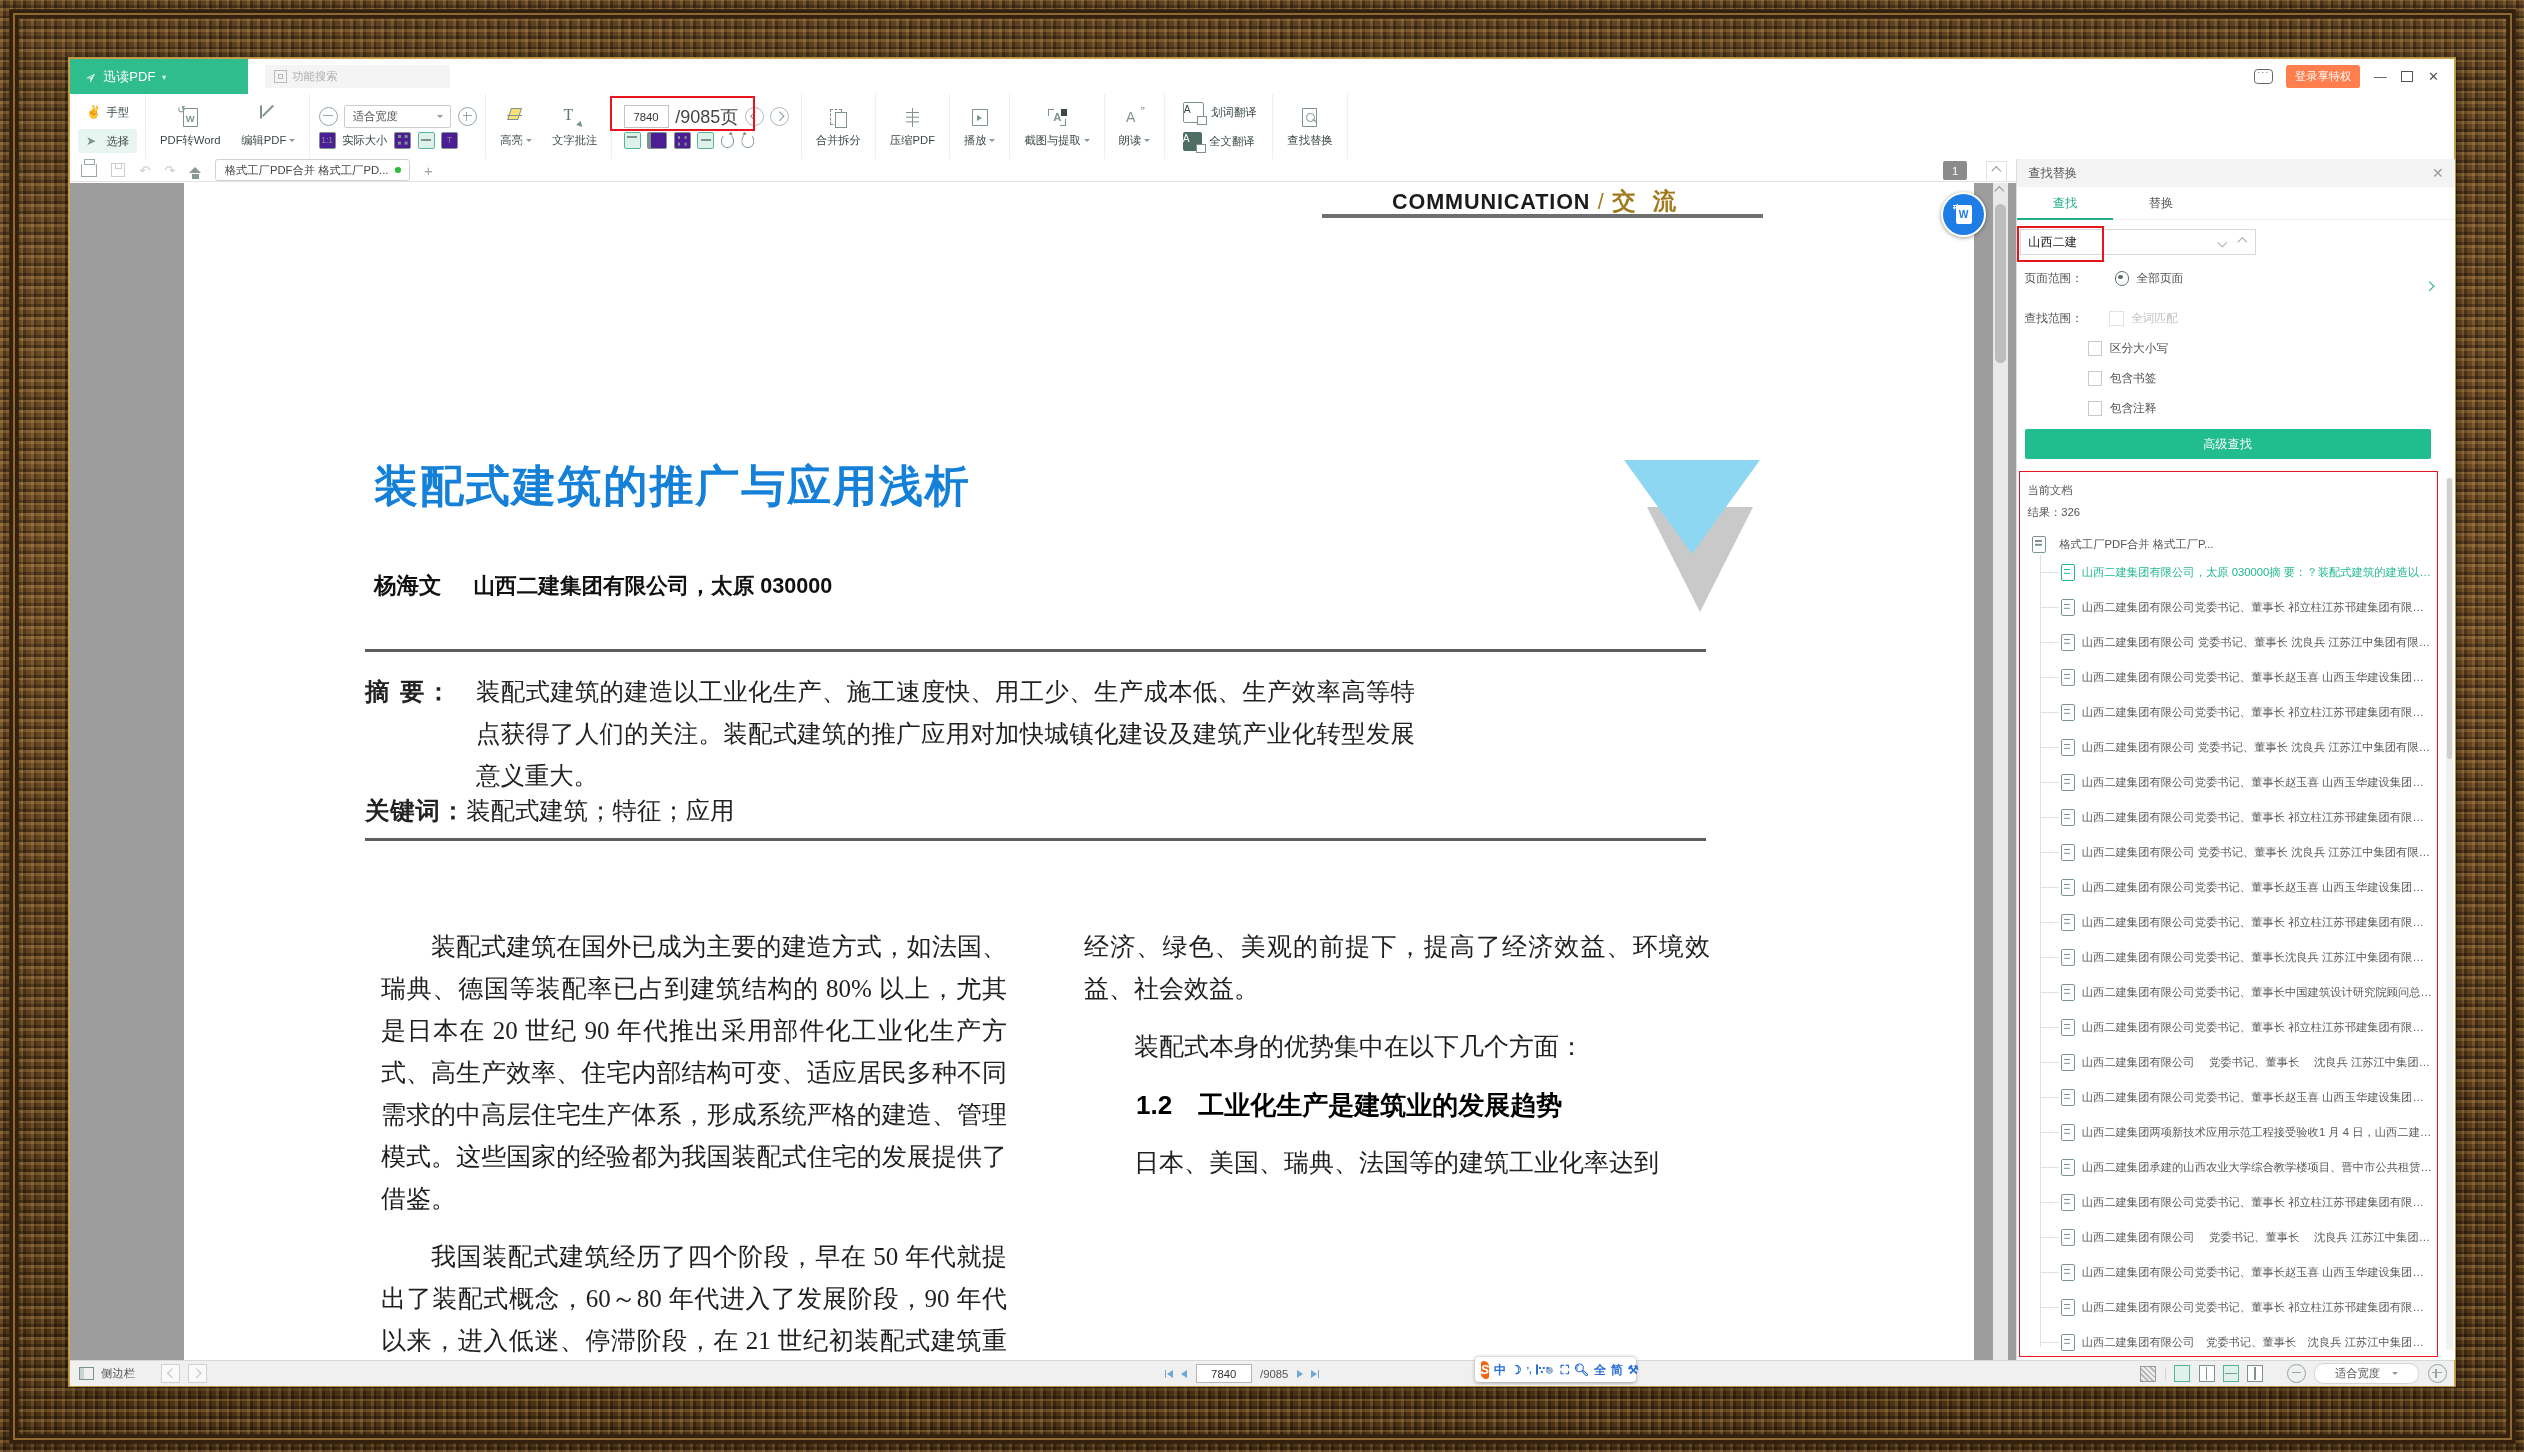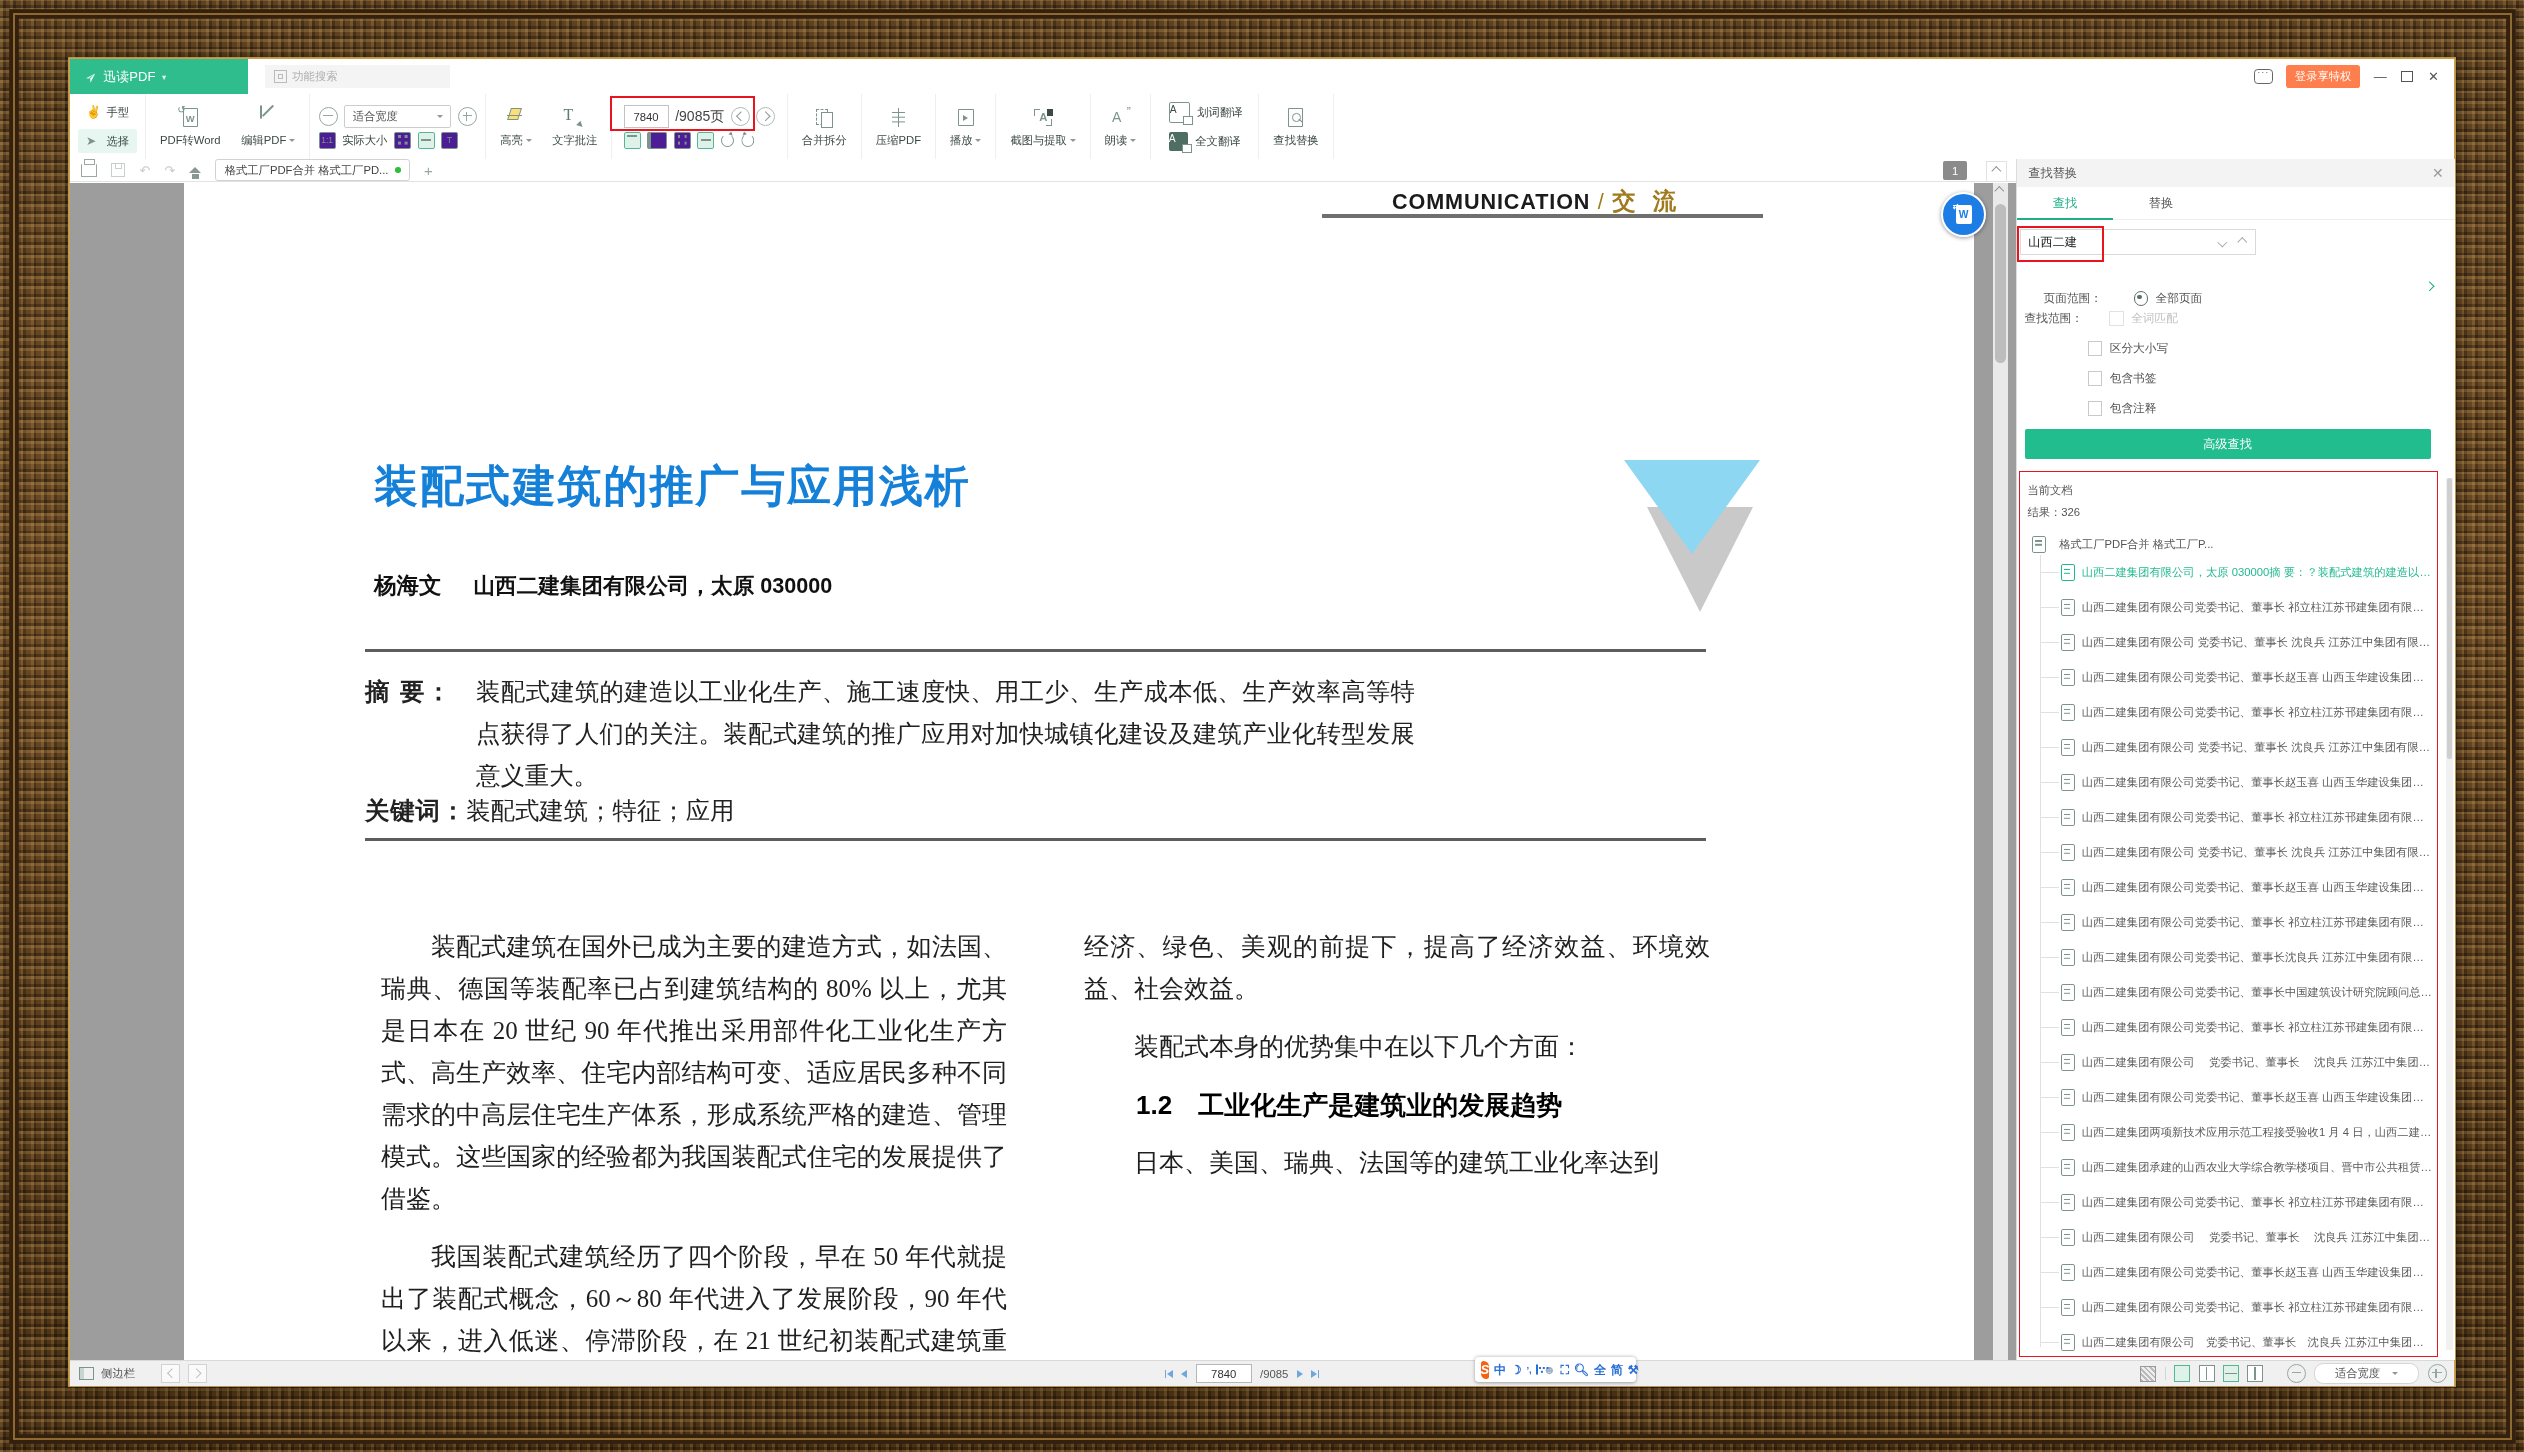--- a/index.html
+++ b/index.html
@@ -309,21 +309,21 @@
       </div>
       <div class="bigbtn">
         <span class="ic icT">T<i></i></span>
         <span>文字批注</span>
       </div>
     </div>
     <div class="grp" style="position:relative;padding:0 11.3px;">
       <div class="redbox" style="left:-1.9px;top:1.9px;width:141px;height:31px;"></div>
       <div class="minirow">
         <span class="pageinput">7840</span>
-        <span style="font-size:14px;color:#444;">/9085页</span>
+        <span style="font-size:18px;color:#444;">/9085页</span>
         <span class="circbtn">
             <span class="chev l"></span>
           </span>
         <span class="circbtn">
             <span class="chev r"></span>
           </span>
       </div>
       <div class="minirow">
         <span class="sqico active pgbar"></span>
         <span class="sqico two" style="border-left:4.7px solid #7d948c;"></span>
@@ -457,21 +457,21 @@
       <div class="p-tab">替换</div>
     </div>
     <div class="p-inputrow">
       <span class="p-input">山西二建</span>
       <span class="p-updown">
         <span class="chev d" style="border-color:#a9a9a9;"></span>
         <span class="chev u" style="border-color:#a9a9a9;"></span>
       </span>
     </div>
     <div class="redbox" style="left:0;top:67px;width:83px;height:32px;"></div>
-    <div class="p-row" style="top:132px;margin-left:19px;">
+    <div class="p-row" style="top:112px;">
       <span>页面范围：</span>
       <span class="radio" style="margin-left:24.4px;"></span>
       <span>全部页面</span>
     </div>
     <span class="chev r" style="position:absolute;left:409px;top:124px;border-color:#1fae85;"></span>
     <div class="p-row" style="top:152px;">
       <span>查找范围：</span>
       <span class="cbox" style="margin-left:19px;border-color:#e2e2e2;"></span>
       <span class="dim">全词匹配</span>
     </div>

